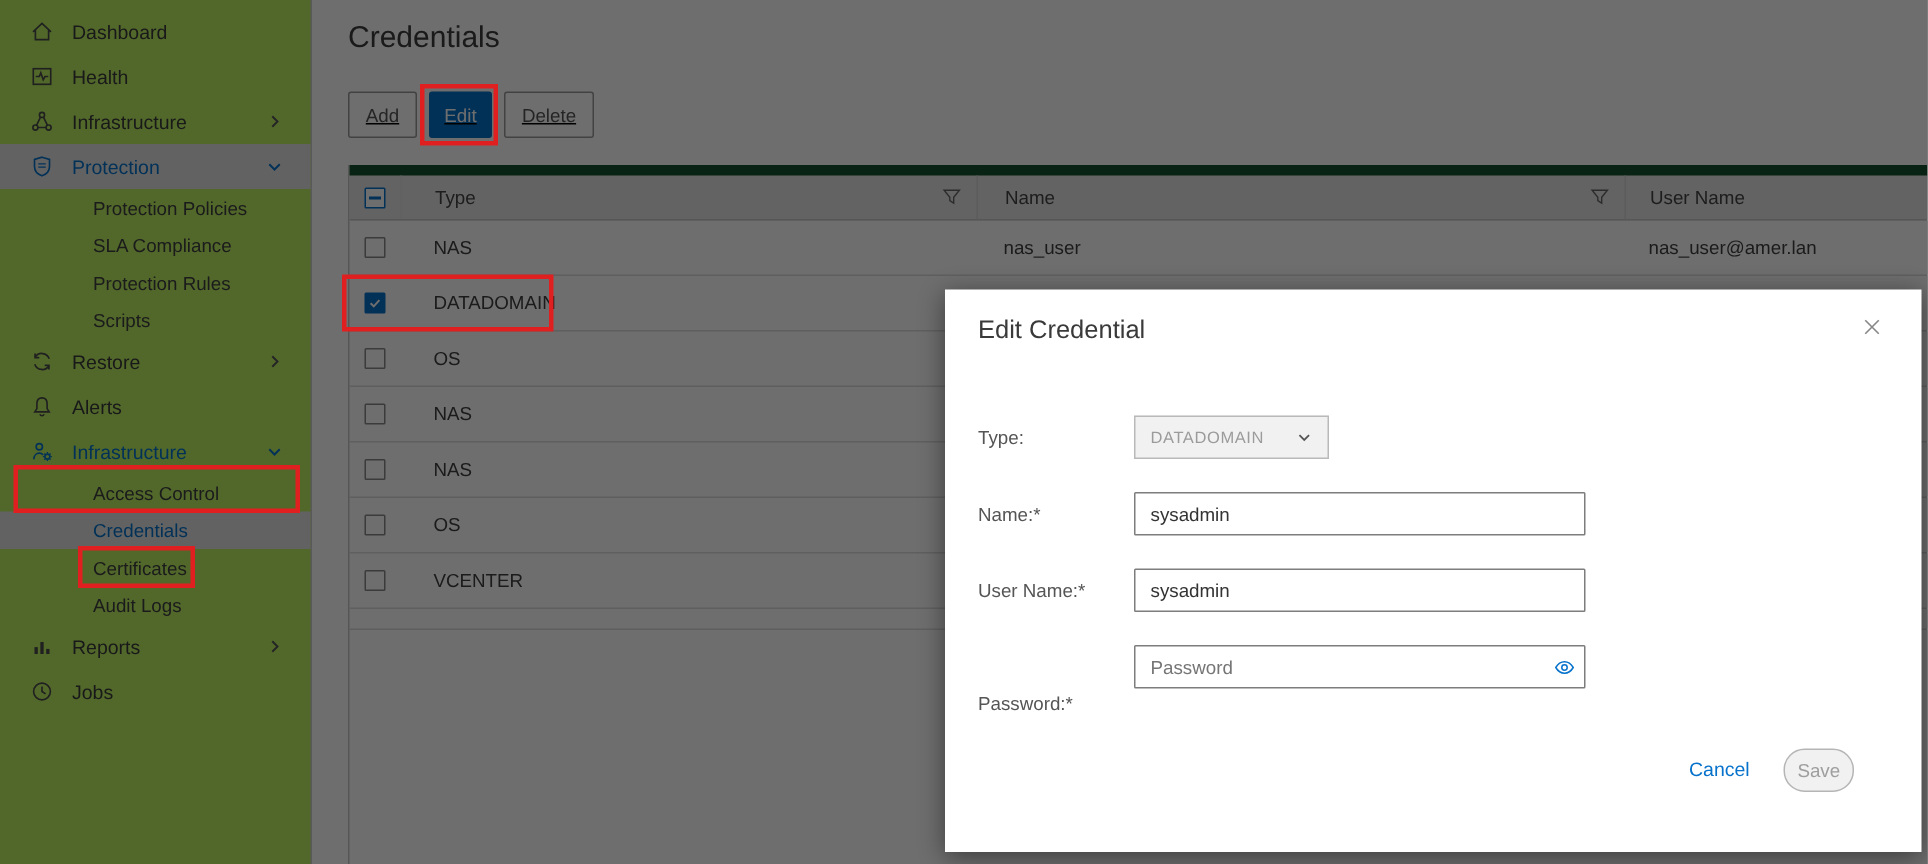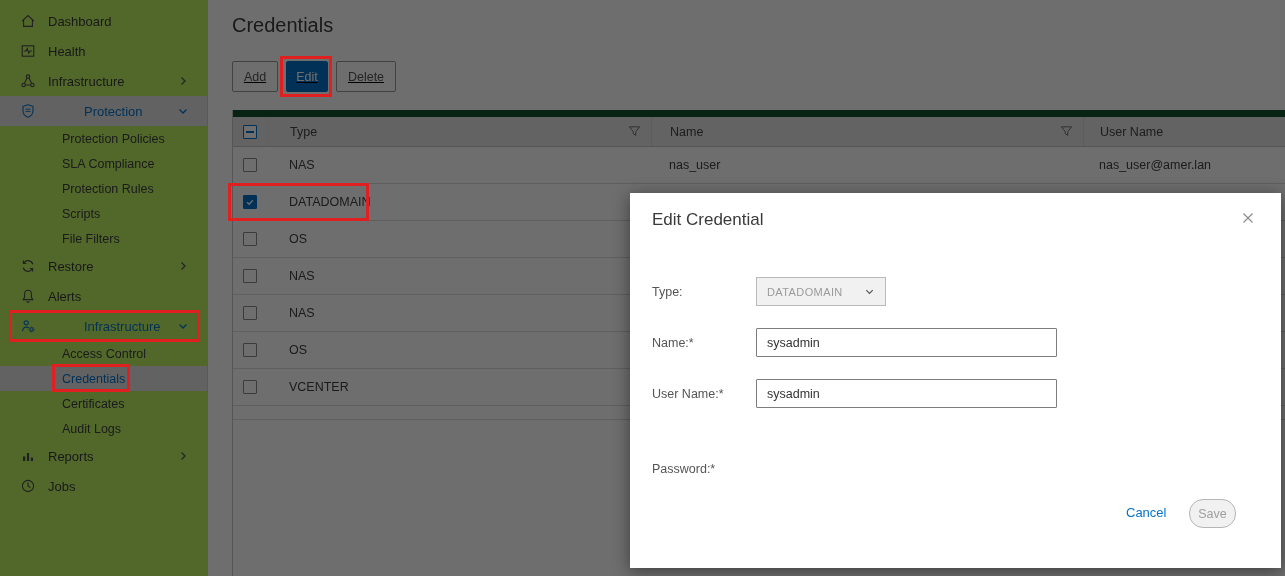--- a/index.html
+++ b/index.html
@@ -6,21 +6,21 @@
   * { margin:0; padding:0; box-sizing:border-box; }
   body { font-family:"Liberation Sans", sans-serif; background:#222; }
   .screen { position:relative; width:1285px; height:576px; background:#fff; overflow:hidden; }
 
   
   .sidebar { position:absolute; left:0; top:0; width:208px; height:576px; background:#bef264; border-right:1px solid #cfcfcf; z-index:1; }
   .nav { padding-top:6px; }
   .nav-item { position:relative; height:30px; display:flex; align-items:center; padding-left:20px; font-size:13px; color:#3a3a3a; cursor:pointer; }
   .nav-item .nicon { width:16px; height:16px; margin-right:12px; color:#4a4a4a; flex:none; }
   .nav-item.selected { background:#e4e4e4; }
-  .nav-item.blue, .nav-item.blue .nicon, .nav-item.blue .chev { color:var(--accent);gap:36px; }
+  .nav-item.blue, .nav-item.blue .nicon, .nav-item.blue .chev { color:var(--accent); }
   .nav-sub { height:25px; display:flex; align-items:center; padding-left:62px; font-size:12.5px; color:#404040; cursor:pointer; }
   .nav-sub.active { background:#e4e4e4; color:var(--accent); }
   .chev { position:absolute; right:18px; width:12px; height:12px; color:#555; }
 
   
   .main { position:absolute; left:208px; right:0; top:0; bottom:0; background:#fff; }
   .page-title { position:absolute; left:24px; top:14px; font-size:20px; font-weight:400; color:#3c3c3c; }
   .toolbar { position:absolute; left:24px; top:61px; display:flex; gap:8px;text-decoration:underline; }
   .btn { height:31px; font-size:12.5px; border:1px solid #9a9a9a; background:#fff; color:#555; border-radius:2px; cursor:pointer; }
   .btn-add { width:46px; } .btn-edit { width:42px; } .btn-delete { width:60px; }
@@ -121,23 +121,20 @@
         </div>
       <div class="nav-sub">
           <span>SLA Compliance</span>
         </div>
       <div class="nav-sub">
           <span>Protection Rules</span>
         </div>
       <div class="nav-sub">
           <span>Scripts</span>
         </div>
-      <div class="nav-sub">
-          <span>File Filters</span>
-        </div>
       <div class="nav-item">
         <span class="nicon"><svg viewBox="0 0 16 16" fill="none" stroke="currentColor" stroke-width="1.15">
               <path d="M12.8 6.2A5.2 5.2 0 0 0 3.4 5.2M3.2 9.8a5.2 5.2 0 0 0 9.4 1"></path>
               <path d="M3.4 2.6v2.8h2.8M12.6 13.4v-2.8H9.8"></path>
             </svg></span>
         <span>Restore</span>
         <span class="chev"><svg viewBox="0 0 12 12" fill="none" stroke="currentColor" stroke-width="1.3">
               <path d="M4.5 2.5 8 6l-3.5 3.5"></path>
             </svg></span>
       </div>
@@ -305,20 +302,27 @@
           </svg></span>
     </div>
 
     <div class="f-label lbl-name">Name:*</div>
     <input class="tinput in-name" type="text" value="sysadmin" style="">
 
     <div class="f-label lbl-user">User Name:*</div>
     <input class="tinput in-user" type="text" value="sysadmin" style="">
 
     <div class="f-label lbl-pass">Password:*</div>
+    <div class="pass-wrap">
+      <input type="text" placeholder="Password" style="">
+      <span class="eye"><svg viewBox="0 0 14 14" fill="none" stroke="currentColor" stroke-width="1">
+            <path d="M1.2 7C2.6 4.6 4.7 3.2 7 3.2S11.4 4.6 12.8 7C11.4 9.4 9.3 10.8 7 10.8S2.6 9.4 1.2 7Z"></path>
+            <circle cx="7" cy="7" r="1.8"></circle>
+          </svg></span>
+    </div>
 
     <button class="cancel-link">Cancel</button>
     <button class="save-btn" disabled="">Save</button>
   </div>
 
   <div class="ann ann-edit"></div>
   <div class="ann ann-row"></div>
   <div class="ann ann-admin"></div>
   <div class="ann ann-cred"></div>
 

